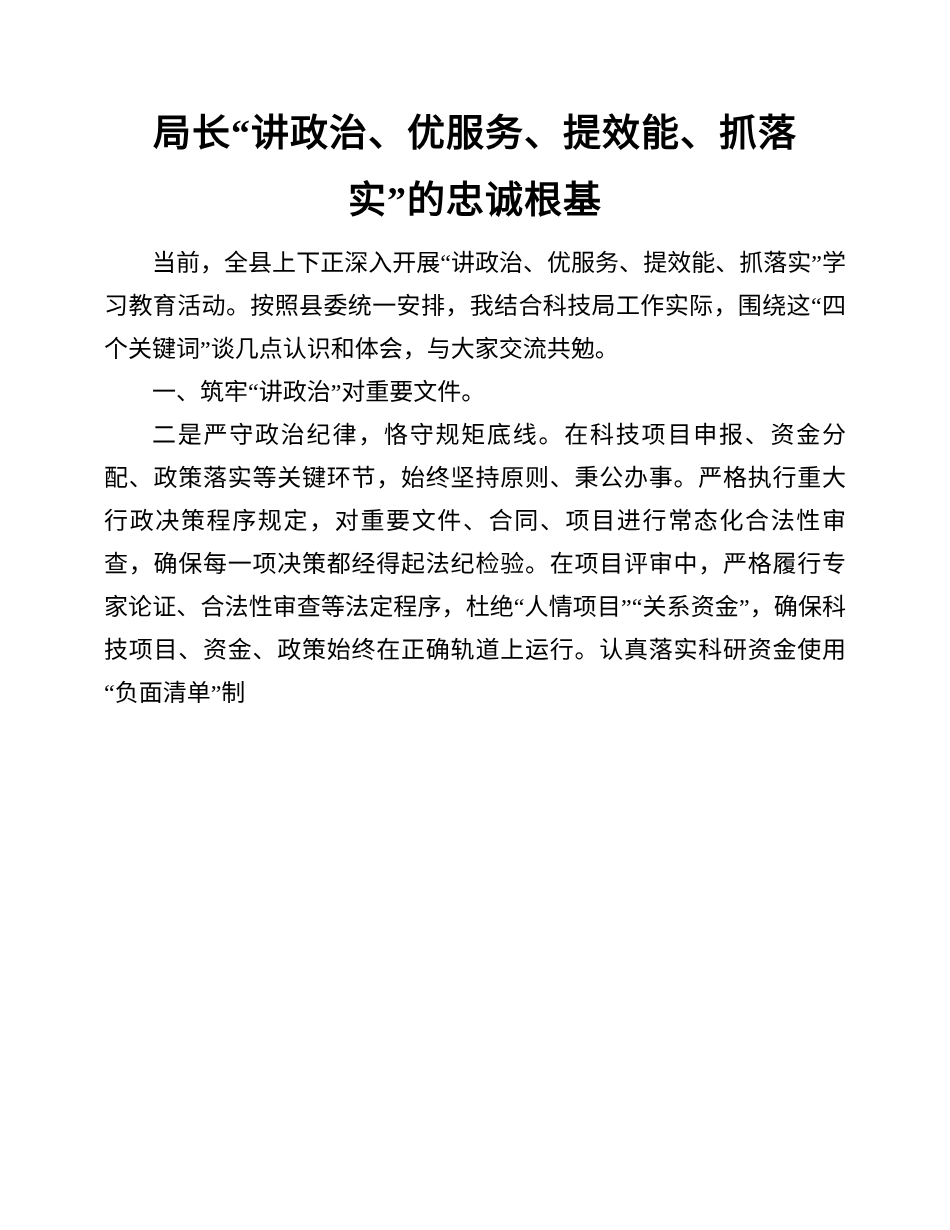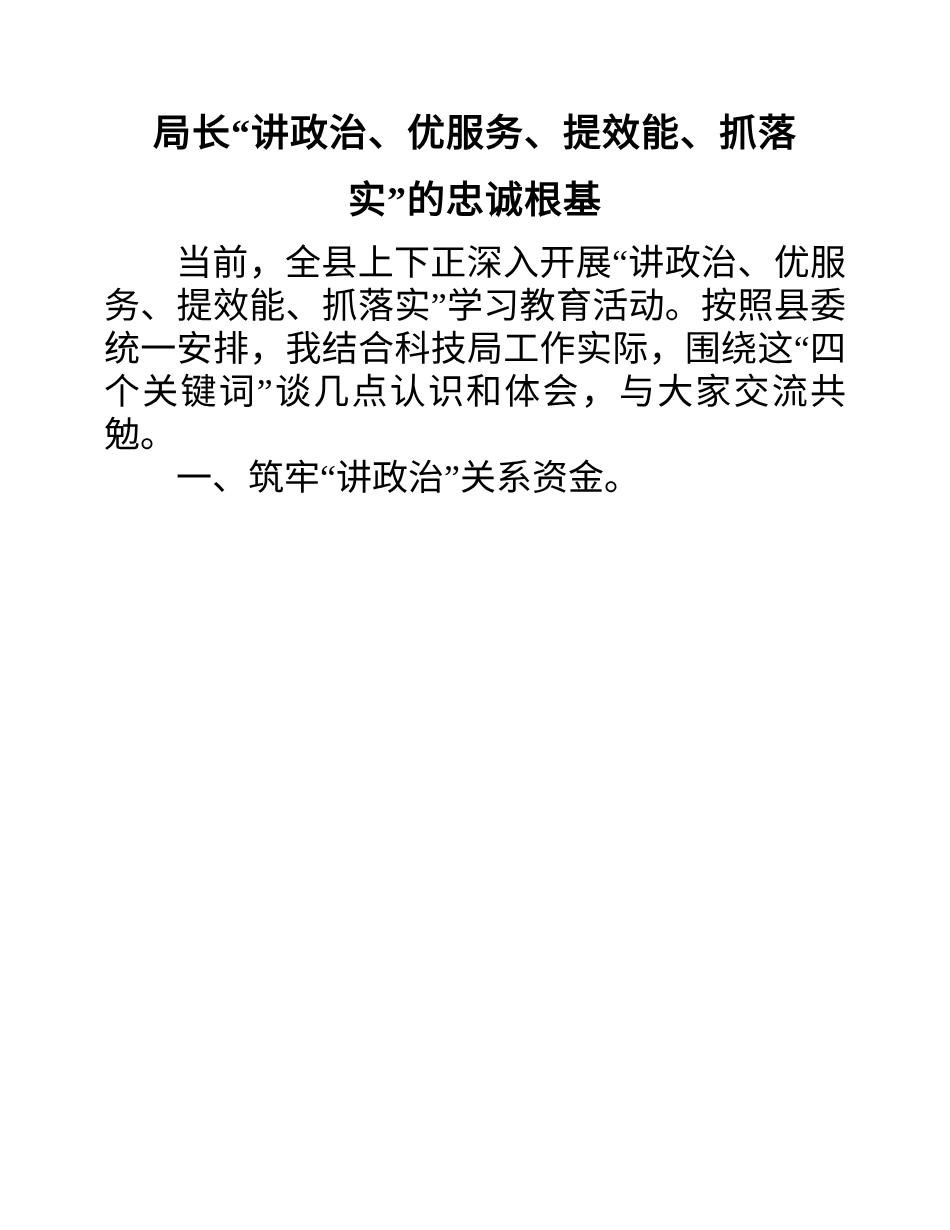--- a/index.html
+++ b/index.html
@@ -28,21 +28,21 @@
     line-height: 67px;
     text-align: center;
     letter-spacing: 1px;
   }
   .title-line {
     display: block;
     white-space: nowrap;
   }
   .para {
     margin: 0;
-    font-size: 36px;
+    font-size: 24px;
     line-height: 43px;
     text-align: justify;
     text-justify: inter-ideograph;
     text-indent: 2em;
     letter-spacing: 0px;
     word-break: break-all;
   }
   .doc-body {
     margin-top: 8px;
   }
@@ -51,15 +51,16 @@
 <body>
 
 <div class="page">
   <h1 class="doc-title">
     <span class="title-line">局长“讲政治、优服务、提效能、抓落</span>
     <span class="title-line">实”的忠诚根基</span>
   </h1>
 
   <div class="doc-body">
     <p class="para">当前，全县上下正深入开展“讲政治、优服务、提效能、抓落实”学习教育活动。按照县委统一安排，我结合科技局工作实际，围绕这“四个关键词”谈几点认识和体会，与大家交流共勉。</p>
-    <p class="para">一、筑牢“讲政治”关系资金。</p>
+    <p class="para">一、筑牢“讲政治”对重要文件。</p>
+    <p class="para">二是严守政治纪律，恪守规矩底线。在科技项目申报、资金分配、政策落实等关键环节，始终坚持原则、秉公办事。严格执行重大行政决策程序规定，对重要文件、合同、项目进行常态化合法性审查，确保每一项决策都经得起法纪检验。在项目评审中，严格履行专家论证、合法性审查等法定程序，杜绝“人情项目”“关系资金”，确保科技项目、资金、政策始终在正确轨道上运行。认真落实科研资金使用“负面清单”制</p>
   </div>
 </div>
 
 </body></html>

